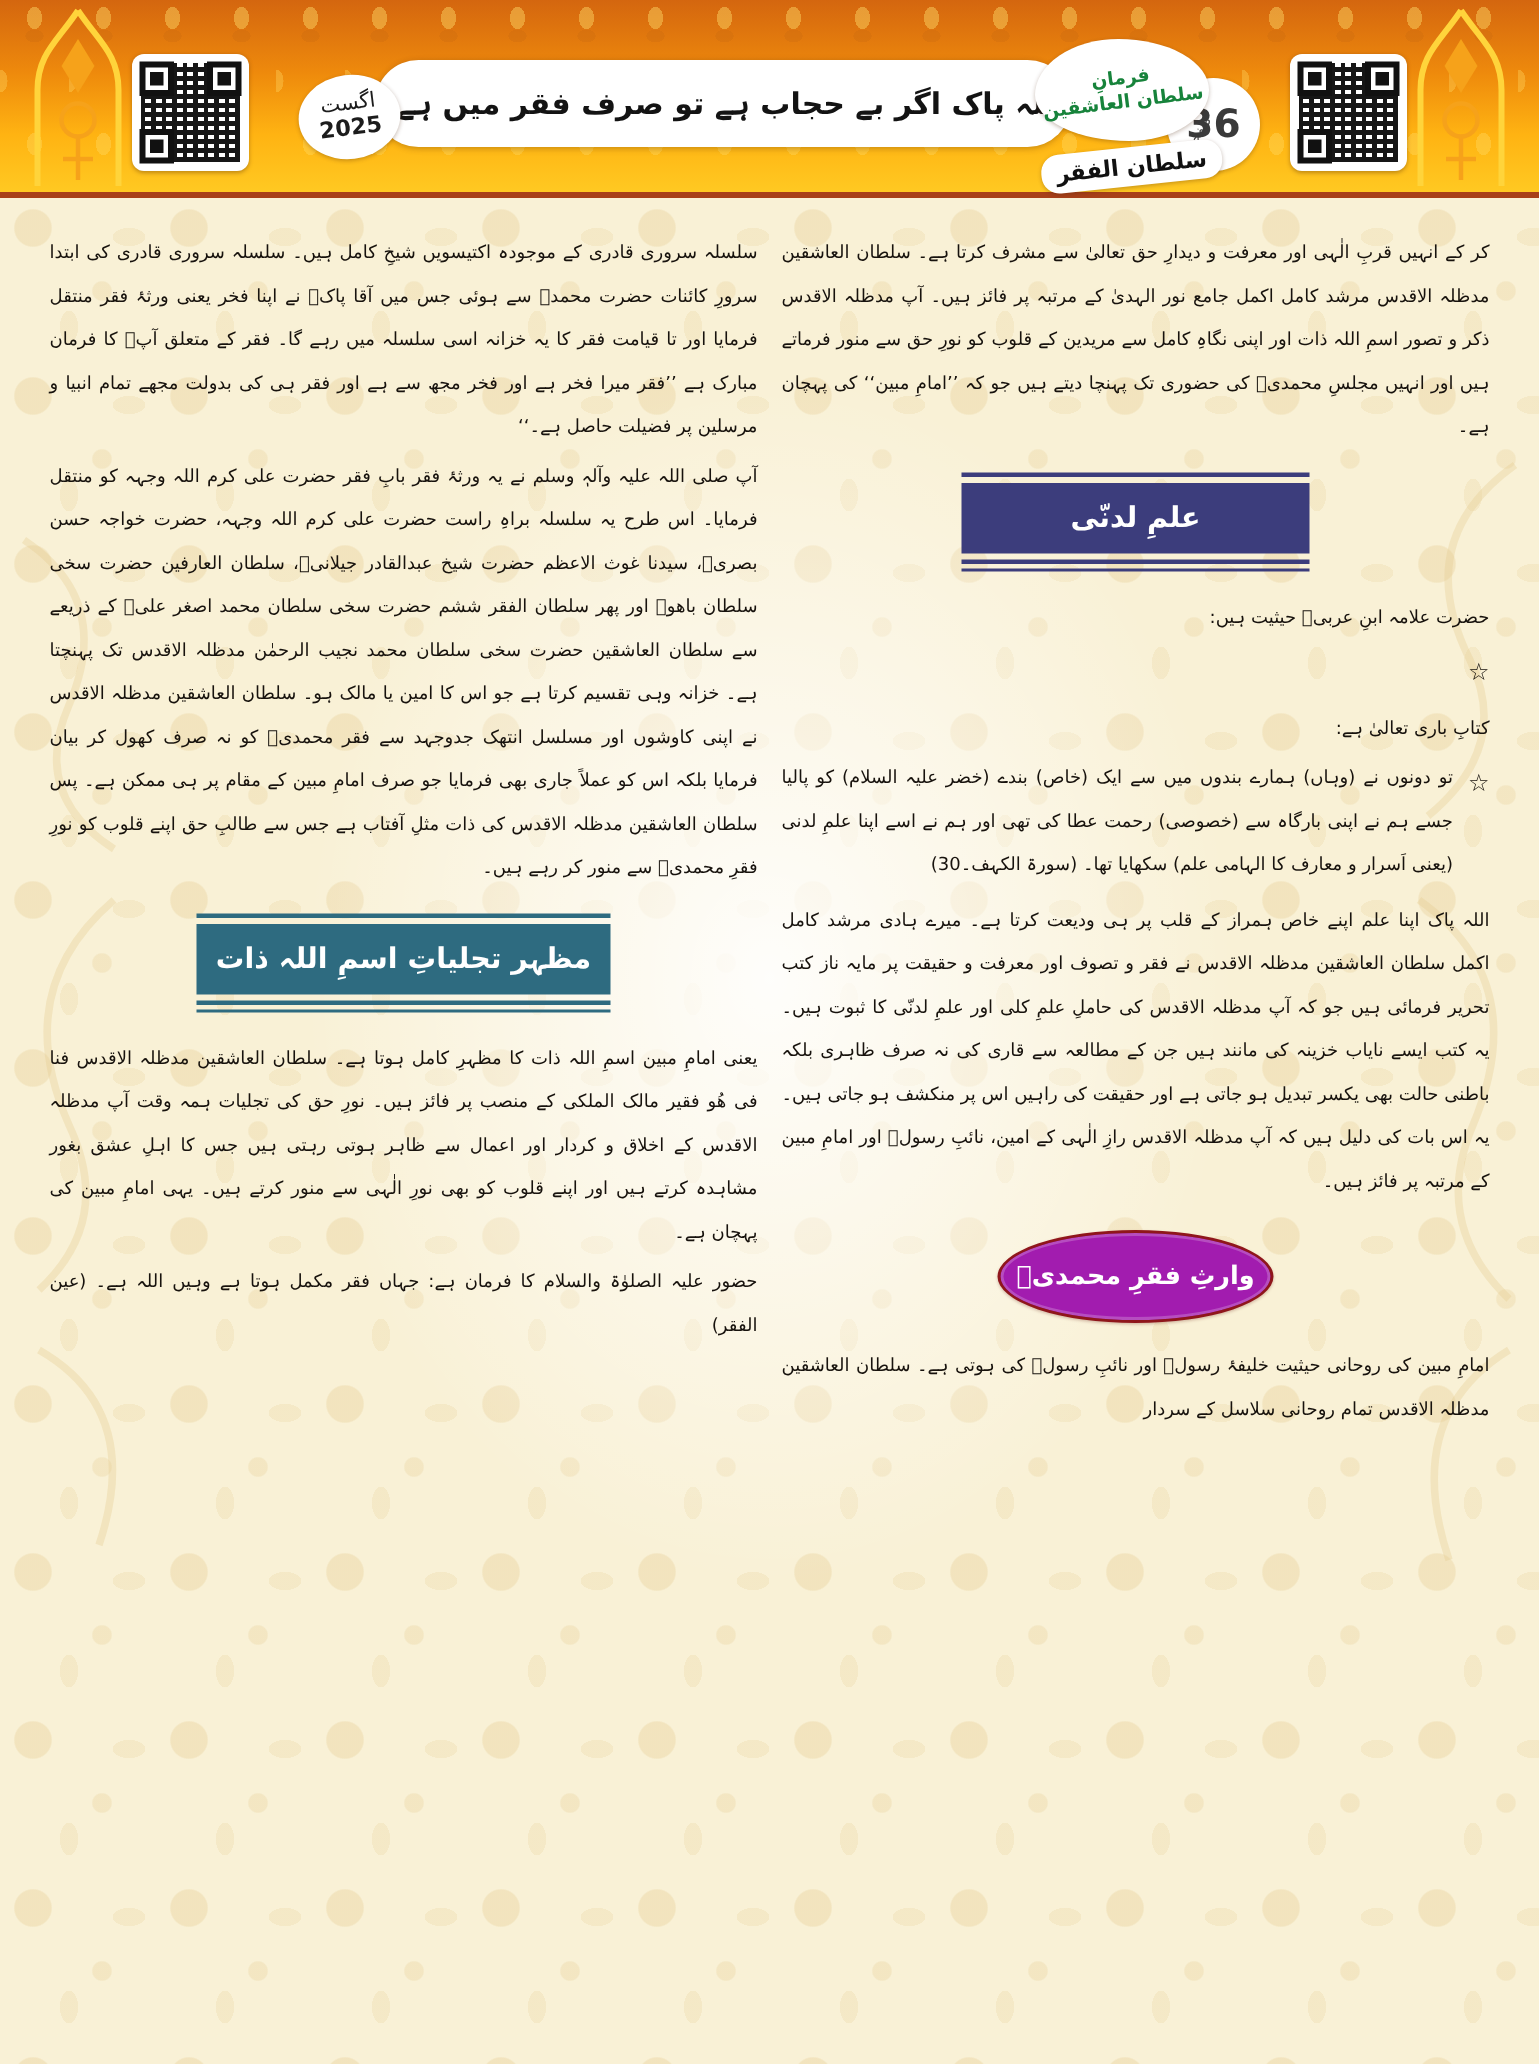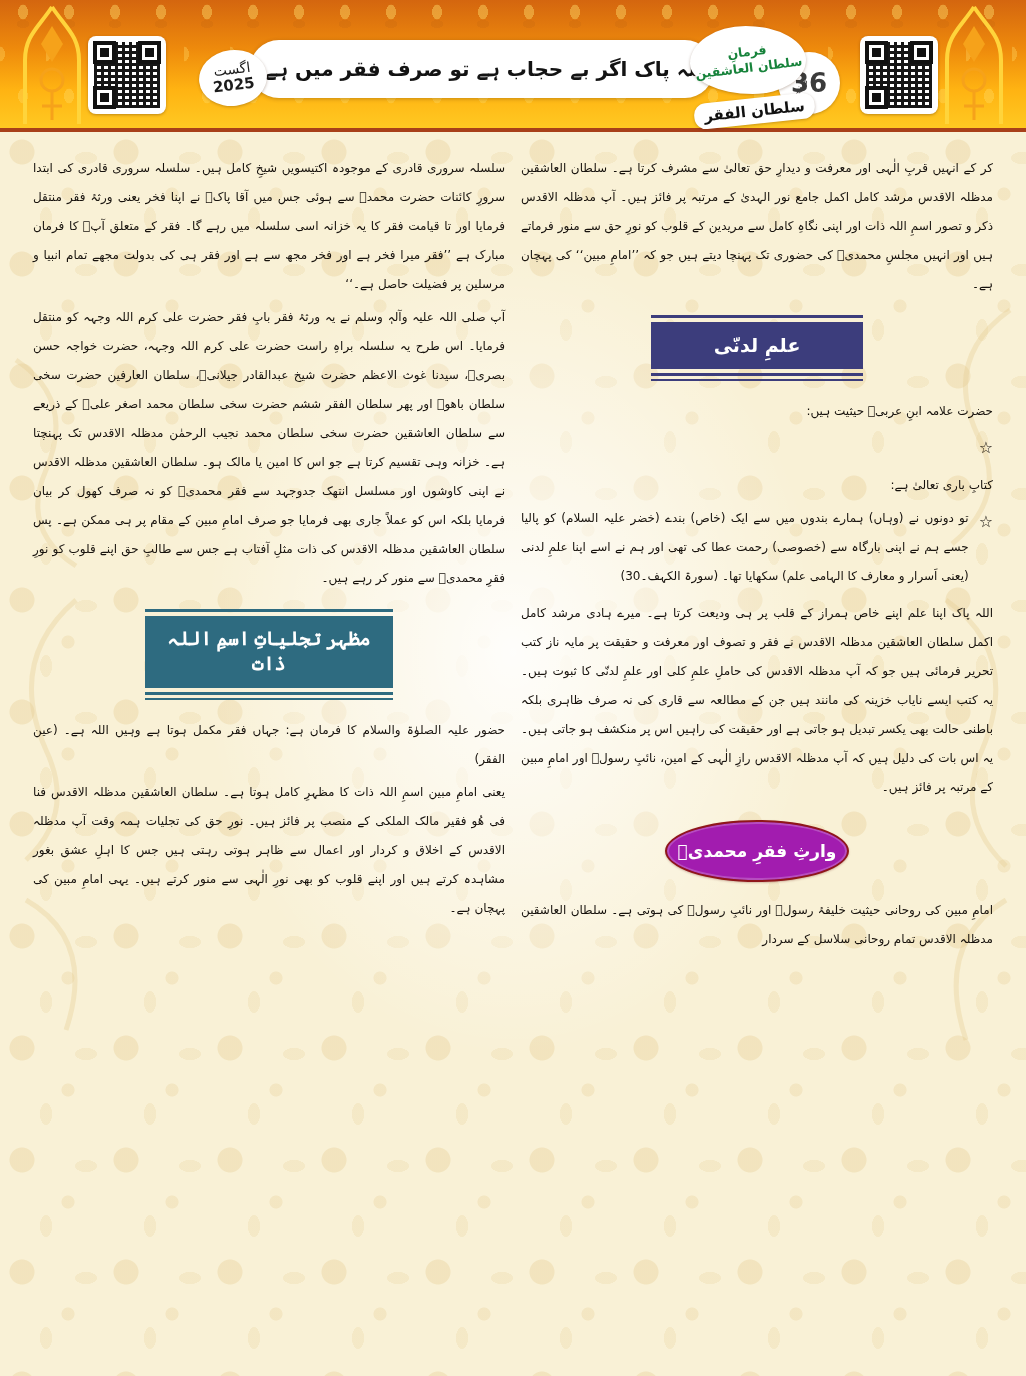--- a/index.html
+++ b/index.html
@@ -74,24 +74,24 @@
   
   .bullet{display:flex;flex-direction:row;gap:10px;align-items:flex-start;margin:0 0 4px 0;}
   .bullet .star{flex:0 0 auto;font-size:16px;line-height:2.3;color:#17120d;}
   .bullet .btext{flex:1 1 auto;}
   
   .hwrap{margin:16px auto 16px auto;}
   .hwrap .topline{height:3px;margin-bottom:4px;}
   .hwrap .hbox{color:#fff;text-align:center;font-weight:bold;font-size:19px;line-height:1.3;
     padding:11px 6px;direction:rtl;}
   .hwrap .dbl{margin-top:4px;height:8px;border-top:3px solid;border-bottom:2px solid;box-sizing:border-box;}
-  .hwrap.navy{width:212px;}
+  .hwrap.navy{width:232px;}
   .hwrap.navy .topline,.hwrap.navy .hbox{background:#3c3d7c;}
   .hwrap.navy .dbl{border-color:#3c3d7c;}
-  .hwrap.teal{width:248px;font-family:Liberation Serif, serif;}
+  .hwrap.teal{width:276px;}
   .hwrap.teal .topline,.hwrap.teal .hbox{background:#2e6b80;}
   .hwrap.teal .dbl{border-color:#2e6b80;}
   
   .oval-heading{width:180px;height:58px;margin:18px auto 14px auto;background:#a21caf;
     border:2px solid #8f161b;border-radius:50%;display:flex;align-items:center;justify-content:center;
     box-shadow:inset 0 0 0 2px rgba(255,255,255,.22), 0 1px 2px rgba(100,20,10,.25);}
   .oval-heading span{color:#fff;font-weight:bold;font-size:17px;direction:rtl;white-space:nowrap;}
   
   .swirl{position:absolute;z-index:1;opacity:.6;}
 </style>
@@ -208,18 +208,18 @@
     <section class="col">
       <p class="urdu lead">سلسلہ سروری قادری کے موجودہ اکتیسویں شیخِ کامل ہیں۔ سلسلہ سروری قادری کی ابتدا سرورِ کائنات حضرت محمدؐ سے ہوئی جس میں آقا پاکؐ نے اپنا فخر یعنی ورثۂ فقر منتقل فرمایا اور تا قیامت فقر کا یہ خزانہ اسی سلسلہ میں رہے گا۔ فقر کے متعلق آپؐ کا فرمان مبارک ہے ’’فقر میرا فخر ہے اور فخر مجھ سے ہے اور فقر ہی کی بدولت مجھے تمام انبیا و مرسلین پر فضیلت حاصل ہے۔‘‘</p>
       <p class="urdu">آپ صلی اللہ علیہ وآلہٖ وسلم نے یہ ورثۂ فقر بابِ فقر حضرت علی کرم اللہ وجہہ کو منتقل فرمایا۔ اس طرح یہ سلسلہ براہِ راست حضرت علی کرم اللہ وجہہ، حضرت خواجہ حسن بصریؒ، سیدنا غوث الاعظم حضرت شیخ عبدالقادر جیلانیؒ، سلطان العارفین حضرت سخی سلطان باھوؒ اور پھر سلطان الفقر ششم حضرت سخی سلطان محمد اصغر علیؒ کے ذریعے سے سلطان العاشقین حضرت سخی سلطان محمد نجیب الرحمٰن مدظلہ الاقدس تک پہنچتا ہے۔ خزانہ وہی تقسیم کرتا ہے جو اس کا امین یا مالک ہو۔ سلطان العاشقین مدظلہ الاقدس نے اپنی کاوشوں اور مسلسل انتھک جدوجہد سے فقر محمدیؐ کو نہ صرف کھول کر بیان فرمایا بلکہ اس کو عملاً جاری بھی فرمایا جو صرف امامِ مبین کے مقام پر ہی ممکن ہے۔ پس سلطان العاشقین مدظلہ الاقدس کی ذات مثلِ آفتاب ہے جس سے طالبِ حق اپنے قلوب کو نورِ فقرِ محمدیؐ سے منور کر رہے ہیں۔</p>
 
       <div class="hwrap teal">
         <div class="topline"></div>
         <div class="hbox">مظہر تجلیاتِ اسمِ اللہ ذات</div>
         <div class="dbl"></div>
       </div>
 
+      <p class="urdu">یعنی امامِ مبین اسمِ اللہ ذات کا مظہرِ کامل ہوتا ہے۔ سلطان العاشقین مدظلہ الاقدس فنا فی ھُو فقیر مالک الملکی کے منصب پر فائز ہیں۔ نورِ حق کی تجلیات ہمہ وقت آپ مدظلہ الاقدس کے اخلاق و کردار اور اعمال سے ظاہر ہوتی رہتی ہیں جس کا اہلِ عشق بغور مشاہدہ کرتے ہیں اور اپنے قلوب کو بھی نورِ الٰہی سے منور کرتے ہیں۔ یہی امامِ مبین کی پہچان ہے۔</p>
       <p class="urdu">حضور علیہ الصلوٰۃ والسلام کا فرمان ہے: جہاں فقر مکمل ہوتا ہے وہیں اللہ ہے۔ (عین الفقر)</p>
-      <p class="urdu">یعنی امامِ مبین اسمِ اللہ ذات کا مظہرِ کامل ہوتا ہے۔ سلطان العاشقین مدظلہ الاقدس فنا فی ھُو فقیر مالک الملکی کے منصب پر فائز ہیں۔ نورِ حق کی تجلیات ہمہ وقت آپ مدظلہ الاقدس کے اخلاق و کردار اور اعمال سے ظاہر ہوتی رہتی ہیں جس کا اہلِ عشق بغور مشاہدہ کرتے ہیں اور اپنے قلوب کو بھی نورِ الٰہی سے منور کرتے ہیں۔ یہی امامِ مبین کی پہچان ہے۔</p>
     </section>
 
   </main>
 </div>
 
 </body></html>

